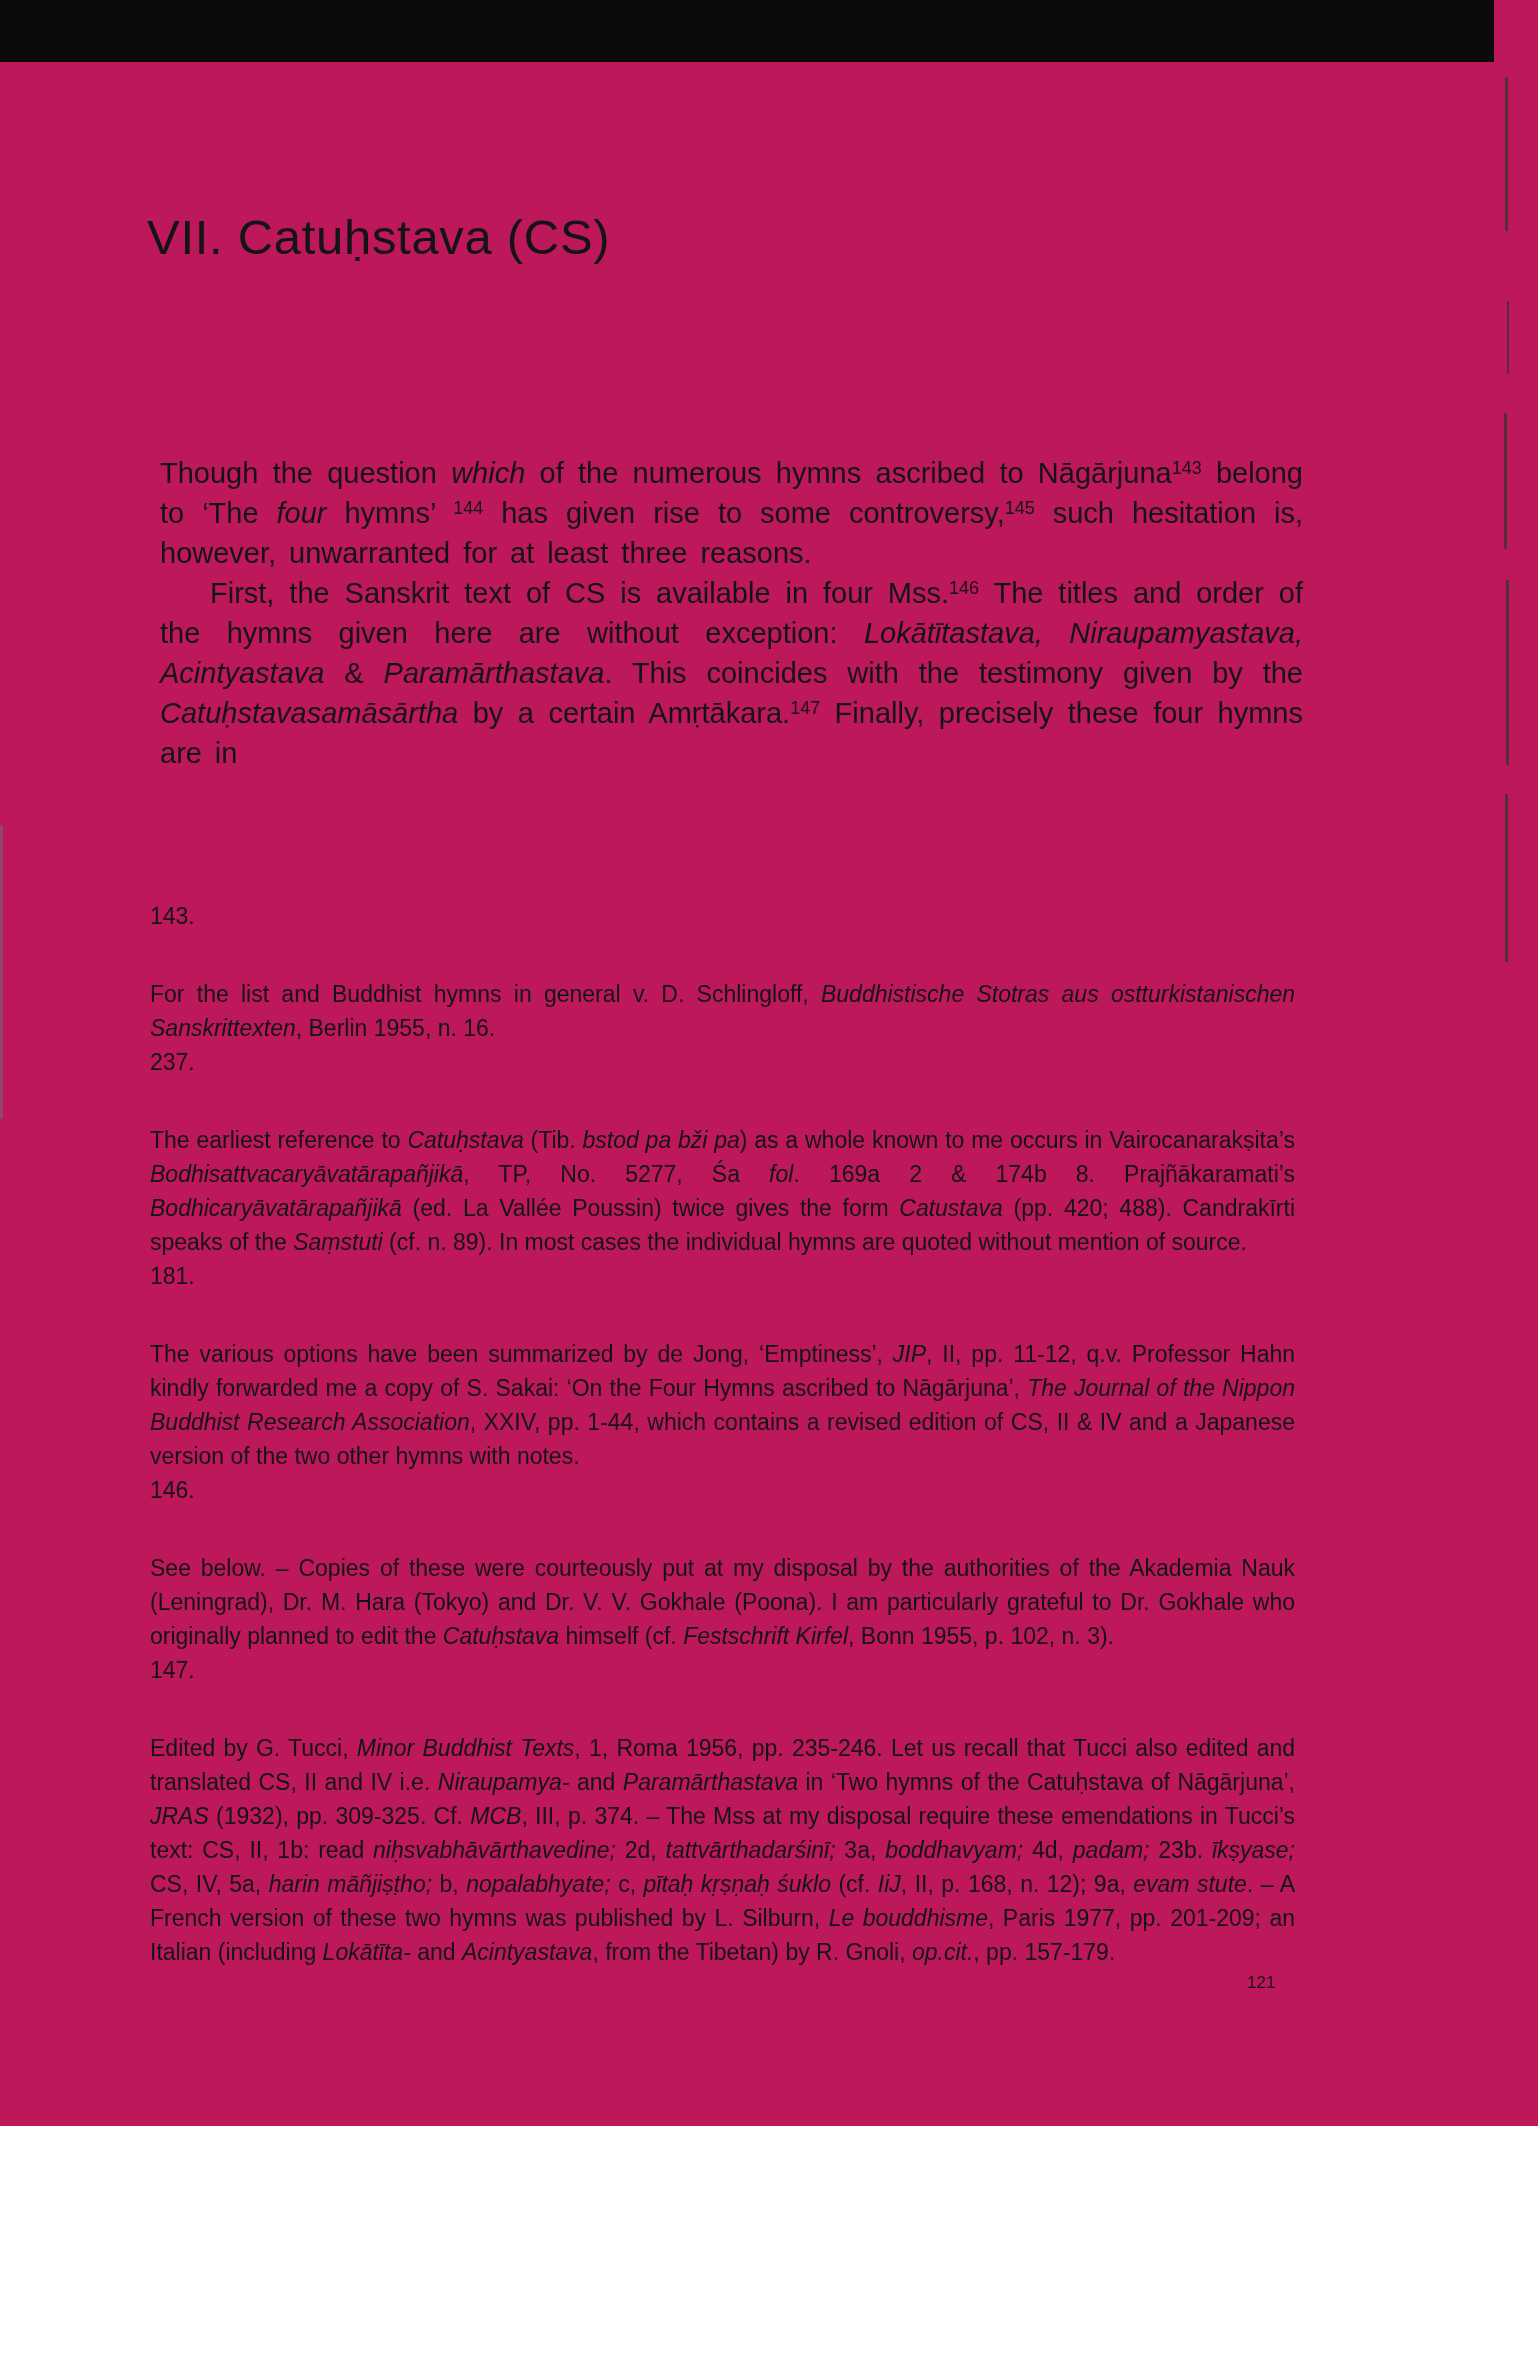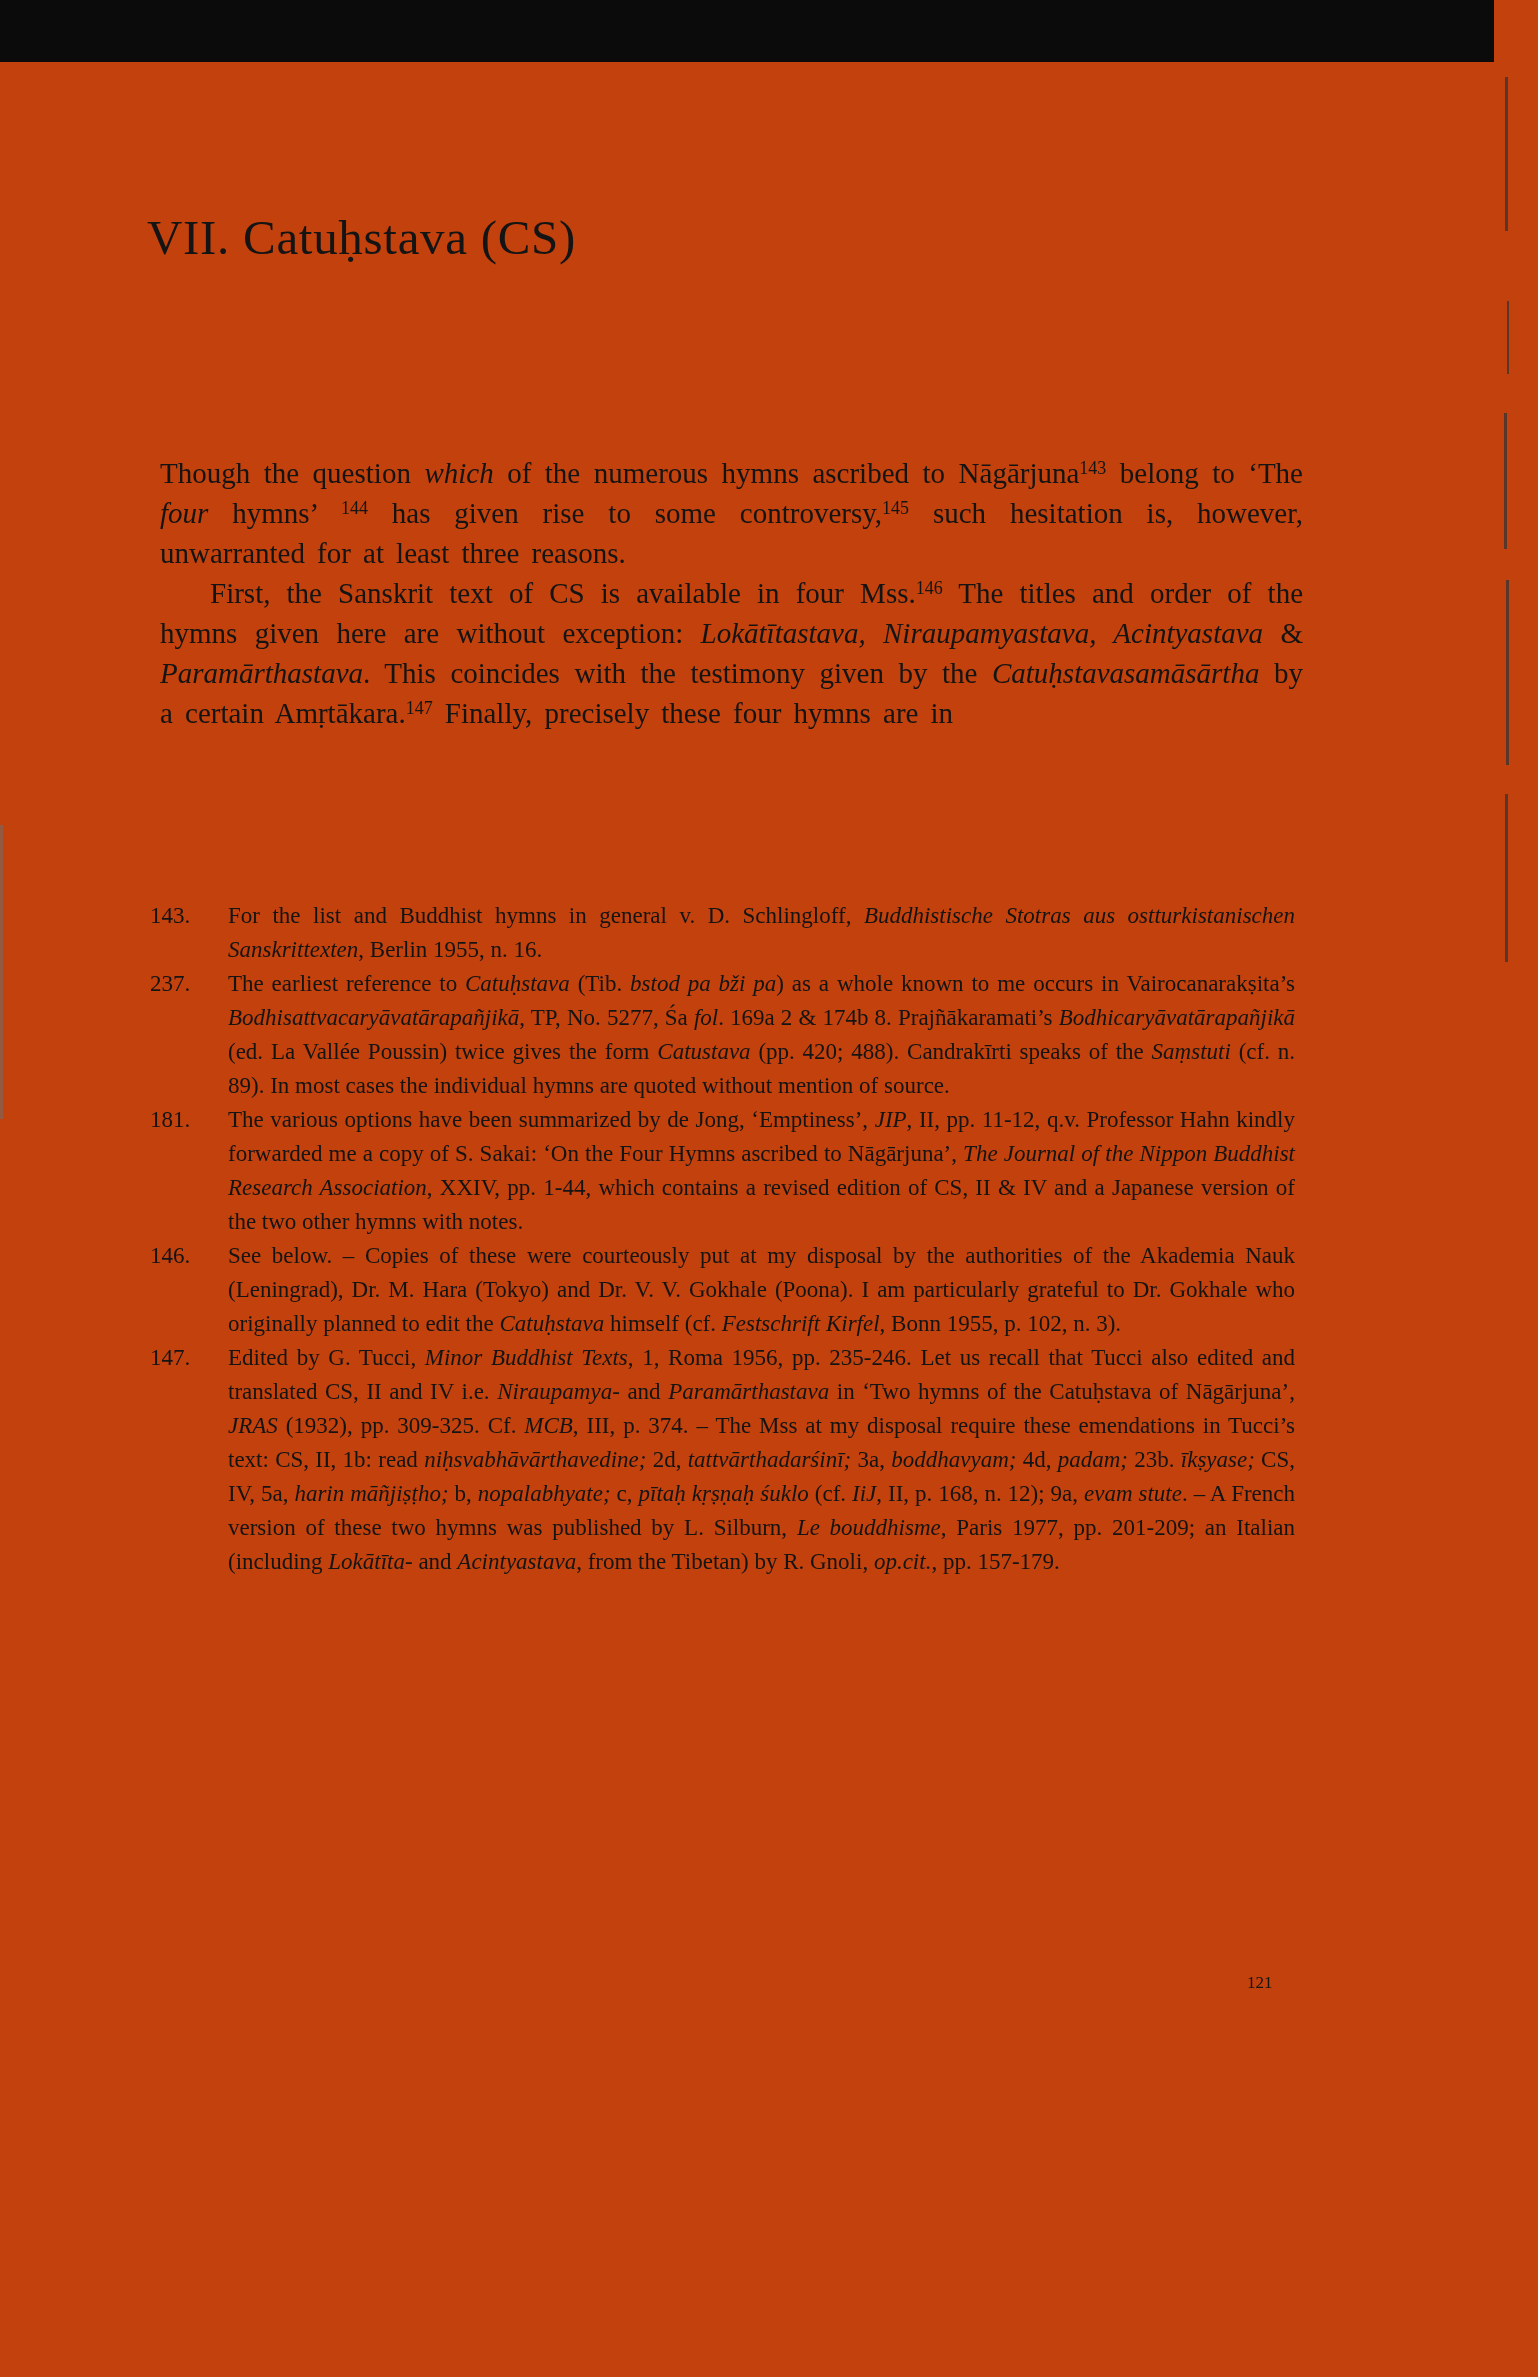--- a/index.html
+++ b/index.html
@@ -1,21 +1,21 @@
 <!DOCTYPE html>
 <html style="font-size:11.2px"><head>
 <meta charset="utf-8">
 <style>
   html, body { margin: 0; padding: 0; background: #ffffff; }
   .page {
     position: relative;
     width: 1538px;
-    height: 2377px;
-    background: #c2410c;
-    font-family: Liberation Serif, serif;
+    height: 2126px;
+    background: #be185d;
+    font-family: Liberation Sans, sans-serif;
     color: #141414;
     overflow: hidden;
   }
   .scan-bar-top {
     position: absolute;
     top: 0; left: 0;
     width: 1494px; height: 62px;
     background: #0b0b0b;
   }
   .artifact {
@@ -50,21 +50,21 @@
   .body-text p { margin: 0; }
   .body-text p.indented { text-indent: 50px; }
 
   .footnotes {
     position: absolute;
     left: 150px; top: 899px;
     width: 1145px;
     font-size: 23px;
     line-height: 34px;
   }
-  .footnote { display: flex; align-items: flex-start; }
+  .footnote { display: flex; align-items: flex-start; flex-direction: column; }
   .fn-num { flex: 0 0 78px; }
   .fn-body { flex: 1 1 auto; text-align: justify; }
 
   .it { font-style: italic; }
   sup {
     font-size: 62%;
     line-height: 0;
     vertical-align: baseline;
     position: relative;
     top: -0.5em;

